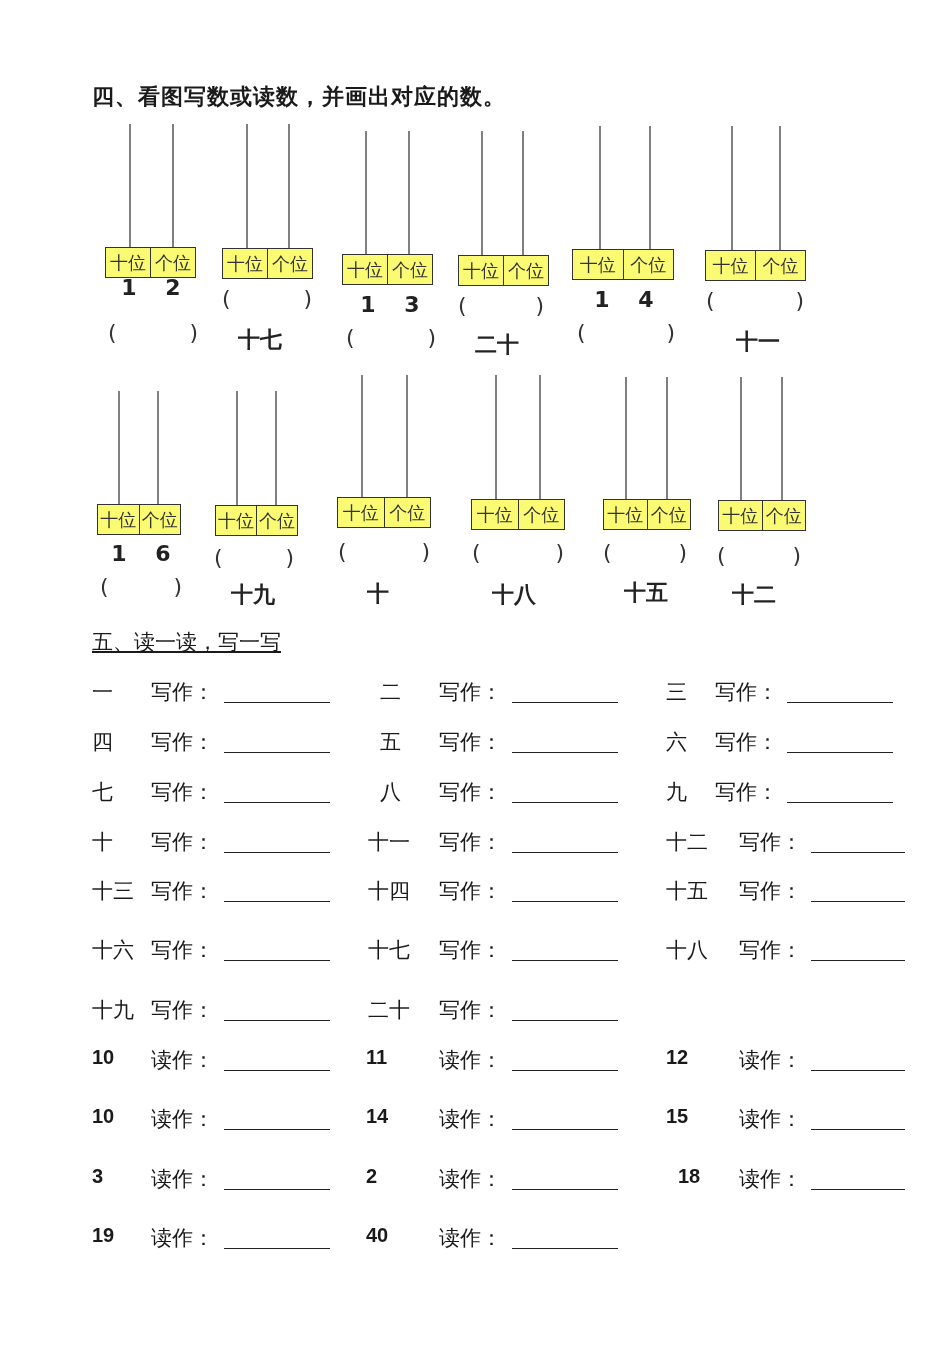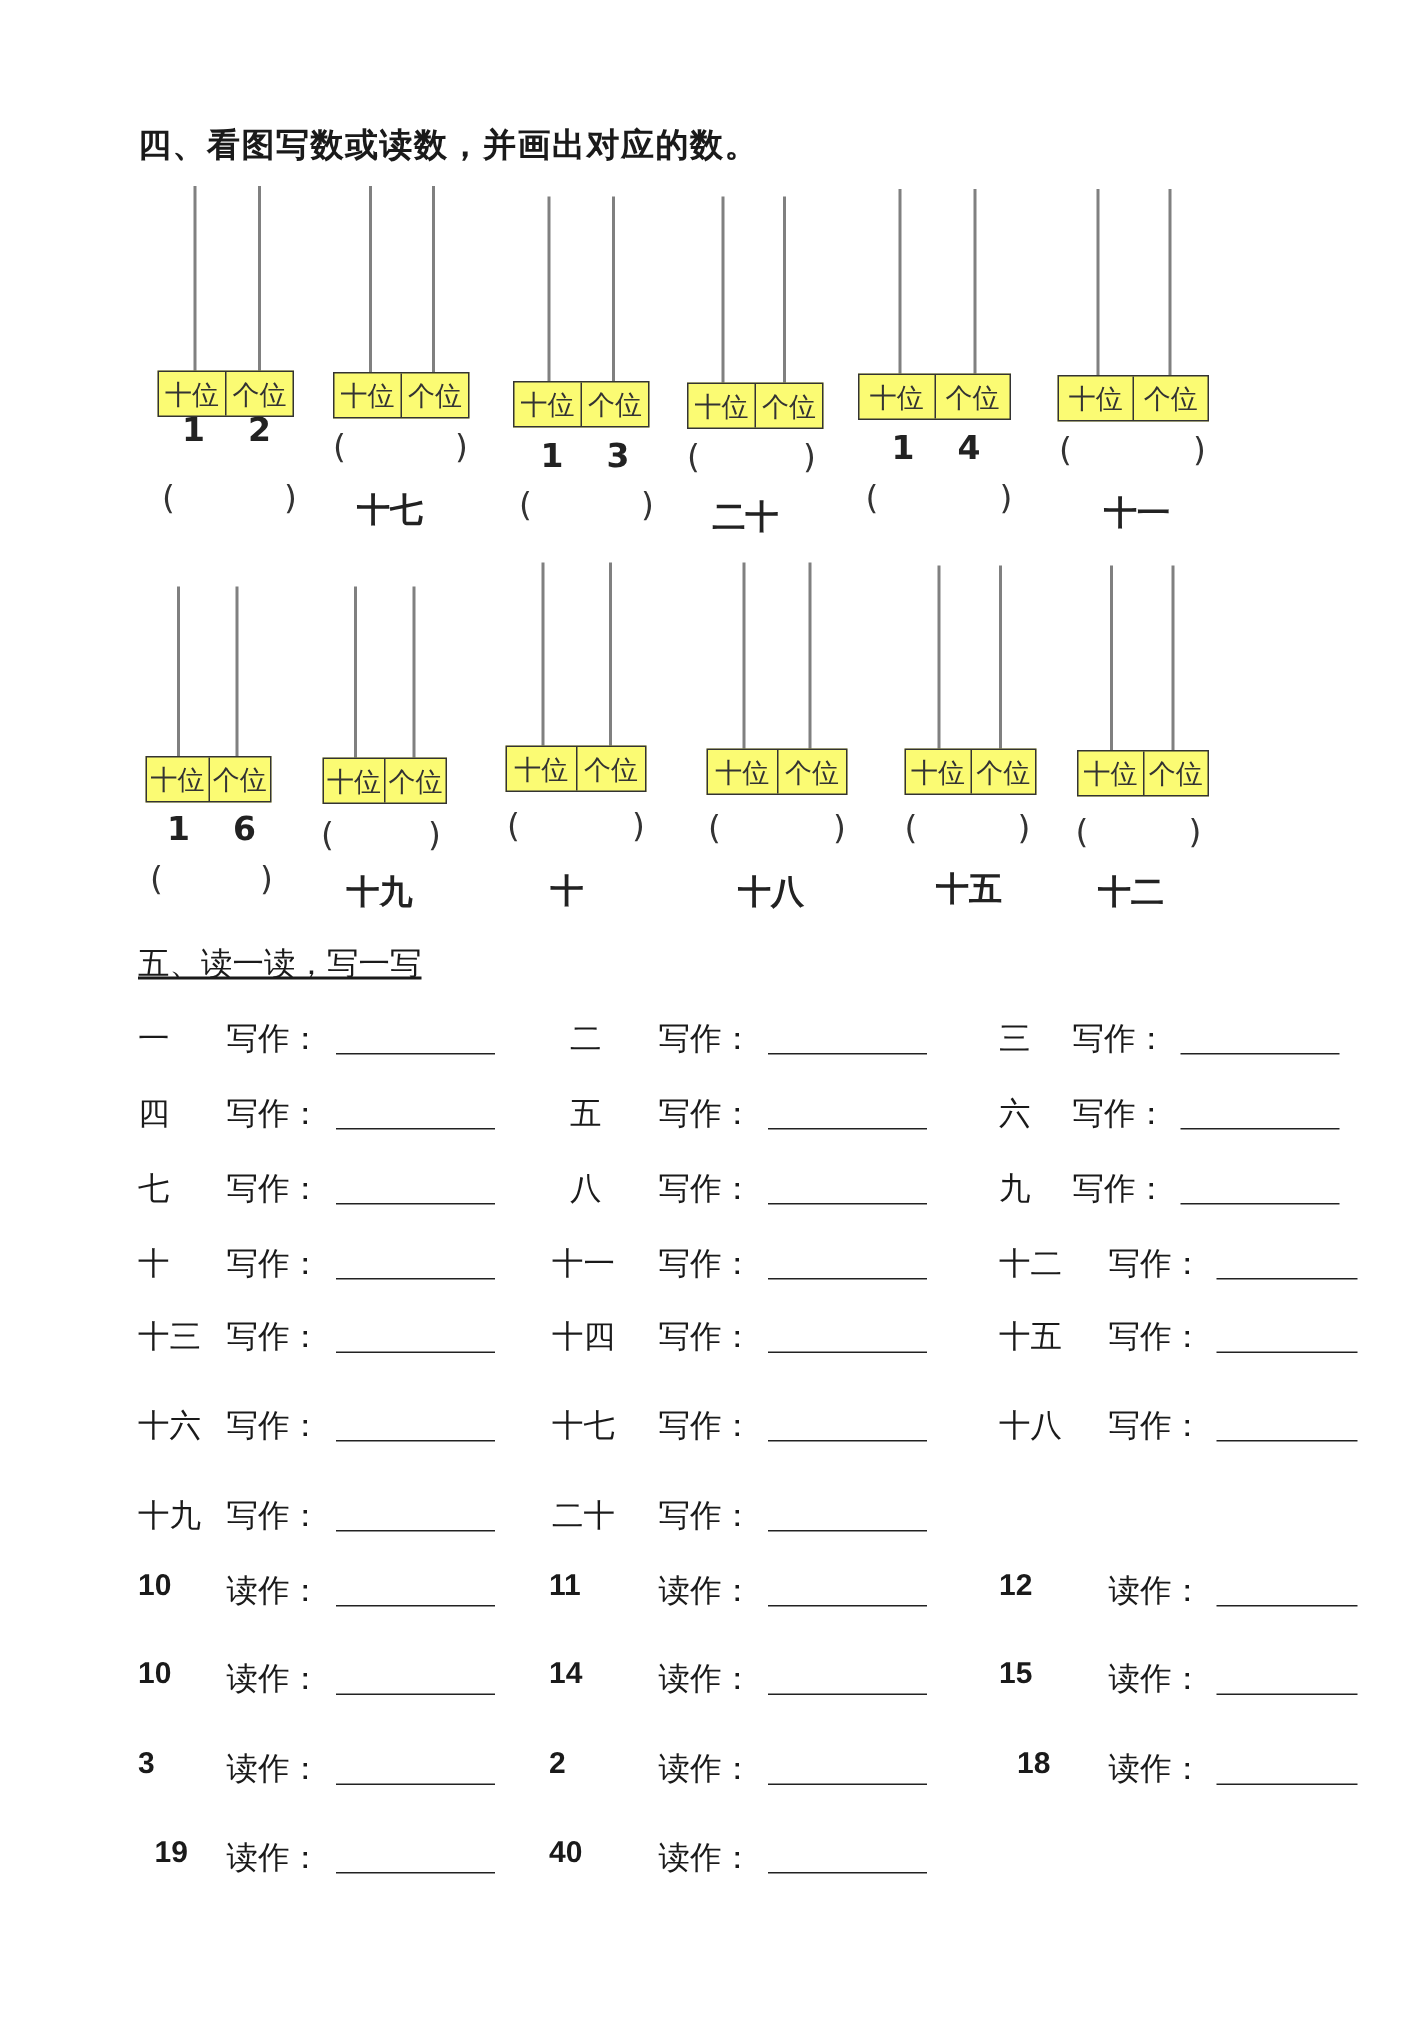--- a/index.html
+++ b/index.html
@@ -354,21 +354,21 @@
   <span class="row-prompt" style="left:73px;">读作：</span>
   <div class="blank" style="left:146px; top:24px; width:106px;"></div>
 </div>
 <div class="row-item" style="left:678px; top:1165px;">
   <span class="row-label num-label" style="left:0;">18</span>
   <span class="row-prompt" style="left:61px;">读作：</span>
   <div class="blank" style="left:133px; top:24px; width:94px;"></div>
 </div>
 
 <div class="row-item" style="left:92px; top:1224px;">
-  <span class="row-label num-label" style="left:11px;">19</span>
+  <span class="row-label num-label" style="left:0;">19</span>
   <span class="row-prompt" style="left:59px;">读作：</span>
   <div class="blank" style="left:132px; top:24px; width:106px;"></div>
 </div>
 <div class="row-item" style="left:366px; top:1224px;">
   <span class="row-label num-label" style="left:0;">40</span>
   <span class="row-prompt" style="left:73px;">读作：</span>
   <div class="blank" style="left:146px; top:24px; width:106px;"></div>
 </div>
 
 </body></html>

